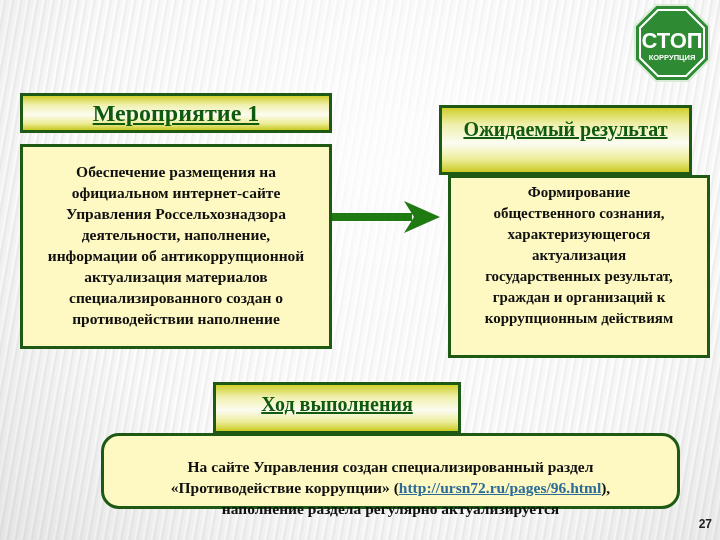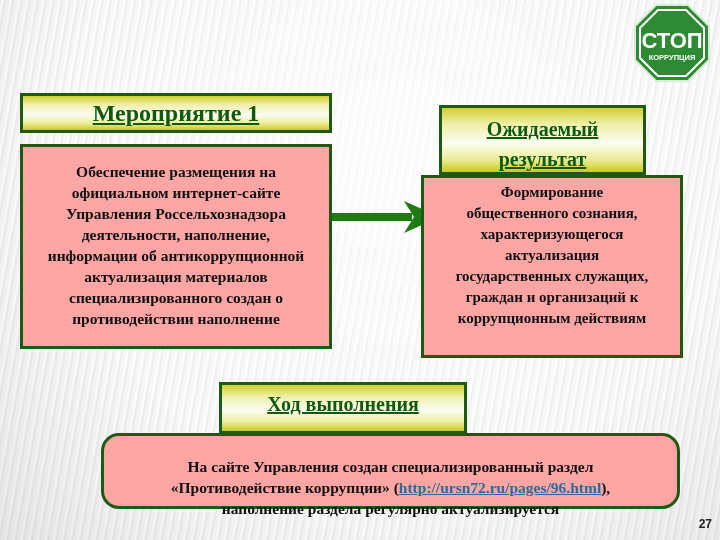--- a/index.html
+++ b/index.html
@@ -3,21 +3,21 @@
 <meta charset="utf-8">
 <style>
   html,body{margin:0;padding:0;}
   body{width:720px;height:540px;position:relative;overflow:hidden;
     background:repeating-linear-gradient(100deg,#f4f4f4 0px,#ffffff 3px,#ececec 5px,#fafafa 8px);
     font-family:"Liberation Serif","DejaVu Serif",serif;}
   .vignette{position:absolute;inset:0;background:radial-gradient(ellipse at 55% 30%,rgba(255,255,255,0.75) 0%,rgba(255,255,255,0) 60%,rgba(0,0,0,0.08) 100%);pointer-events:none;}
   .hdr{position:absolute;box-sizing:border-box;border:3px solid #1e5a14;
     background:linear-gradient(to bottom,#cfcf2a 0%,#efefaa 25%,#fcfcf2 55%,#eded9a 80%,#c9c922 100%);
     color:#0f5a0f;font-weight:bold;text-decoration:underline;text-align:center;font-size:24px;}
-  .body{position:absolute;box-sizing:border-box;border:3px solid #1e5a14;background:#fca5a5;
+  .body{position:absolute;box-sizing:border-box;border:3px solid #1e5a14;background:#fef9c3;
     color:#111;font-weight:bold;text-align:center;font-size:15.5px;line-height:21px;}
   .logo{position:absolute;left:634px;top:4px;width:76px;height:78px;}
   .arrow{position:absolute;left:332px;top:199px;width:108px;height:36px;}
   .link{color:#2a6b98;text-decoration:underline;}
   .pagenum{position:absolute;right:8px;top:517px;font-family:"Liberation Sans",sans-serif;font-weight:bold;font-size:12px;color:#222;text-align:right;}
 </style>
 </head>
 <body>
 
 <div class="vignette"></div>
@@ -42,35 +42,35 @@
   <div>актуализация материалов</div>
   <div>специализированного создан о</div>
   <div>противодействии наполнение</div>
 </div>
 
 <svg class="arrow" viewBox="0 0 108 36">
   <rect x="0" y="14" width="80" height="8" fill="#1f7a12"></rect>
   <polygon points="72,2 108,18 72,34 82,18" fill="#1f7a12"></polygon>
 </svg>
 
-<div class="hdr" style="left:439px;top:105px;width:207px;height:70px;padding-top:6px;line-height:30px;font-size:20px;">
+<div class="hdr" style="left:439px;top:105px;width:253px;height:70px;padding-top:6px;line-height:30px;font-size:20px;">
   <span>Ожидаемый результат</span>
 </div>
 
-<div class="body" style="left:421px;top:175px;width:262px;height:183px;padding-top:4px;font-size:15px;">
+<div class="body" style="left:448px;top:175px;width:262px;height:183px;padding-top:4px;font-size:15px;">
   <div>Формирование</div>
   <div>общественного сознания,</div>
   <div>характеризующегося</div>
   <div>актуализация</div>
-  <div>государственных служащих,</div>
+  <div>государственных результат,</div>
   <div>граждан и организаций к</div>
   <div>коррупционным действиям</div>
 </div>
 
-<div class="hdr" style="left:219px;top:382px;width:248px;height:52px;line-height:38px;font-size:20px;">
+<div class="hdr" style="left:213px;top:382px;width:248px;height:52px;line-height:38px;font-size:20px;">
   <span>Ход выполнения</span>
 </div>
 
 <div class="body" style="left:101px;top:433px;width:579px;height:76px;padding-top:20px;font-size:15.5px;font-weight:normal;border-radius:18px;">
   <div style="font-weight:bold;">На сайте Управления создан специализированный раздел</div>
   <div style="font-weight:bold;">
     <span>«Противодействие коррупции» (</span><a class="link">http://ursn72.ru/pages/96.html</a><span>),</span>
   </div>
   <div style="font-weight:bold;">наполнение раздела регулярно актуализируется</div>
 </div>

